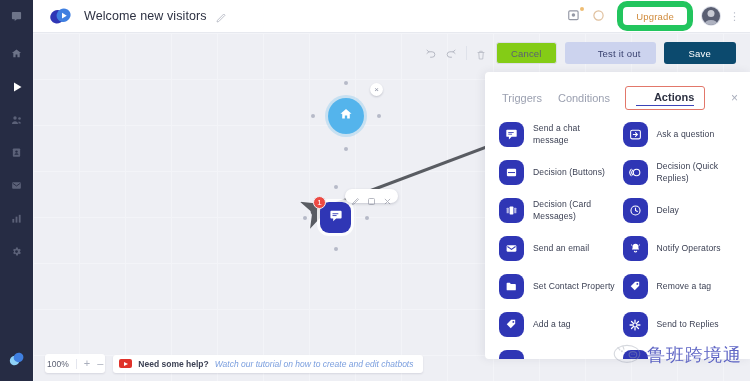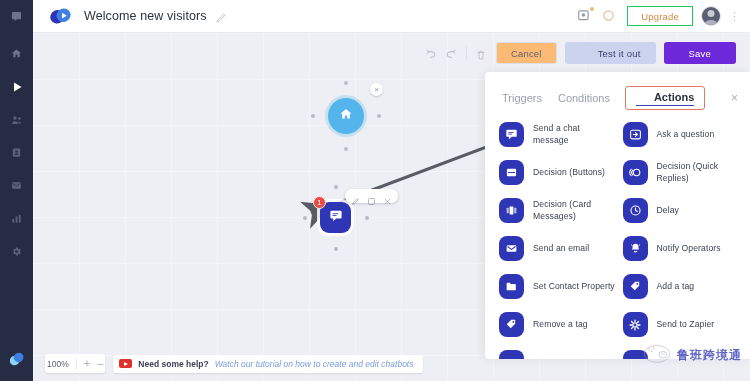--- a/index.html
+++ b/index.html
@@ -38,22 +38,22 @@
   }
   .brand-mark { margin-left: 14px; width: 30px; height: 20px; position: relative; }
   .doc-title {
     margin-left: 7px; font-size: 12.5px; color: #2d3142; letter-spacing: .1px;
   }
   .title-pencil { margin-left: 8px; width: 12px; height: 12px; opacity: .55; }
   .header-right { margin-left: auto; display: flex; align-items: center; gap: 9px; padding-right: 10px; }
   .hdr-icon { width: 16px; height: 16px; position: relative; opacity: .72; }
   .hdr-dot { position: absolute; right: -1px; top: -1px; width: 4px; height: 4px; border-radius: 50%; background: #e8a33d; }
   .upgrade-btn {
-    border: 1px solid #22c55e; color: #d08b3c; background: #fff;
-    font-size: 9.5px; border-radius: 0; padding: 3.5px 13px; cursor: pointer;
+    border: 6px solid #22c55e; color: #d08b3c; background: #fff;
+    font-size: 9.5px; border-radius: 10px; padding: 3.5px 13px; cursor: pointer;
     letter-spacing: .2px;
   }
   .avatar {
     width: 18px; height: 18px; border-radius: 50%;
     background: #5a5f72; overflow: hidden; position: relative;
     box-shadow: 0 0 0 1px #dcdfe8;
   }
   .avatar::after {
     content: ""; position: absolute; left: 50%; top: 3px; transform: translateX(-50%);
     width: 7px; height: 7px; border-radius: 50%; background: #c9cbd4;
@@ -117,23 +117,23 @@
   .action-bar {
     position: absolute; right: 14px; top: 42px;
     display: flex; align-items: center; gap: 8px; z-index: 25;
   }
   .ab-ic { width: 13px; height: 13px; opacity: .5; cursor: pointer; }
   .ab-sep { width: 1px; height: 14px; background: #dfe2ea; }
   .btn {
     font-size: 9.5px; border-radius: 3px; padding: 4.5px 14px; cursor: pointer;
     border: 1px solid transparent; letter-spacing: .2px; white-space: nowrap;
   }
-  .btn-cancel { background: #fdba74; border-color: #dcdfe8; color: #5b6072; text-align: center; }
+  .btn-cancel { background: #84cc16; border-color: #dcdfe8; color: #5b6072; text-align: center; }
   .btn-test { background: #ccd3ee; color: #3a4270; padding-left: 32px; }
-  .btn-save { background: #6d28d9; color: #fff; padding: 4.5px 24px; }
+  .btn-save { background: #0c4a6e; color: #fff; padding: 4.5px 24px; }
 
   
   .panel {
     position: absolute; right: 0; top: 72px; width: 265px; bottom: 22px;
     background: #fff; border-radius: 4px 0 0 4px;
     box-shadow: -2px 0 10px rgba(40,44,70,.08);
     z-index: 20; overflow: hidden;
   }
   .panel-tabs {
     display: flex; align-items: center; padding: 14px 12px 8px 16px; gap: 14px;
@@ -190,22 +190,22 @@
   .yt span { border-left: 4px solid #fff; border-top: 2.5px solid transparent; border-bottom: 2.5px solid transparent; }
   .help-link { color: #7a9ede; font-style: italic; }
 
   
   .watermark {
     position: absolute; right: 8px; bottom: 12px; z-index: 60;
     pointer-events: none; display: flex; align-items: center; gap: 3px;
     opacity: .82;
   }
   .wm-text {
-    font-family: "DejaVu Sans", sans-serif; font-size: 12px; color: #3b43b8;
-    font-weight: bold; letter-spacing: 1px; text-shadow: 0 0 2px rgba(255,255,255,.6);
+    font-family: "DejaVu Sans", sans-serif; font-size: 18px; color: #3b43b8;
+    font-weight: normal; letter-spacing: 1px; text-shadow: 0 0 2px rgba(255,255,255,.6);
   }
   .wm-pig { opacity: .5; }
 </style>
 </head>
 <body>
 
 <div id="app">
 
   <div class="sidebar">
     <div class="sb-slot sb-top">
@@ -503,43 +503,43 @@
         <div class="action-label">Set Contact Property</div>
       </div>
 
       <div class="action-item">
         <div class="action-icon">
           <svg width="13" height="13" viewBox="0 0 24 24">
               <path fill="#fff" d="M3.2 11.4l8.2-8.2h7.4v7.4l-8.2 8.2z"></path>
               <circle cx="15.4" cy="7.2" r="1.7" fill="#2f36b5"></circle>
             </svg>
         </div>
-        <div class="action-label">Add a tag</div>
+        <div class="action-label">Remove a tag</div>
       </div>
 
       <div class="action-item">
         <div class="action-icon">
           <svg width="13" height="13" viewBox="0 0 24 24">
               <path fill="#fff" d="M3.2 11.4l8.2-8.2h7.4v7.4l-8.2 8.2z"></path>
               <circle cx="15.4" cy="7.2" r="1.7" fill="#2f36b5"></circle>
             </svg>
         </div>
-        <div class="action-label">Remove a tag</div>
+        <div class="action-label">Add a tag</div>
       </div>
 
       <div class="action-item">
         <div class="action-icon">
           <svg width="14" height="14" viewBox="0 0 24 24">
               <g stroke="#fff" stroke-width="2.2" stroke-linecap="round">
                 <path d="M12 3.5v17M3.5 12h17M6 6l12 12M18 6L6 18"></path>
               </g>
               <circle cx="12" cy="12" r="2.4" fill="#2f36b5"></circle>
             </svg>
         </div>
-        <div class="action-label">Send to Zapier</div>
+        <div class="action-label">Send to Replies</div>
       </div>
 
       <div class="action-item">
         <div class="action-icon">
           
         </div>
 
       </div>
 
       <div class="action-item">

